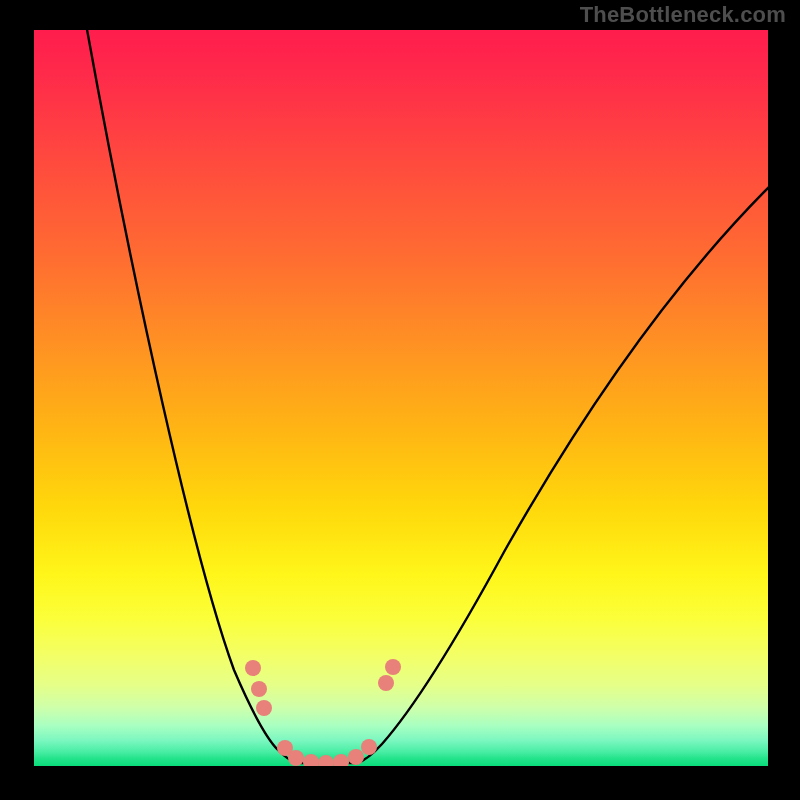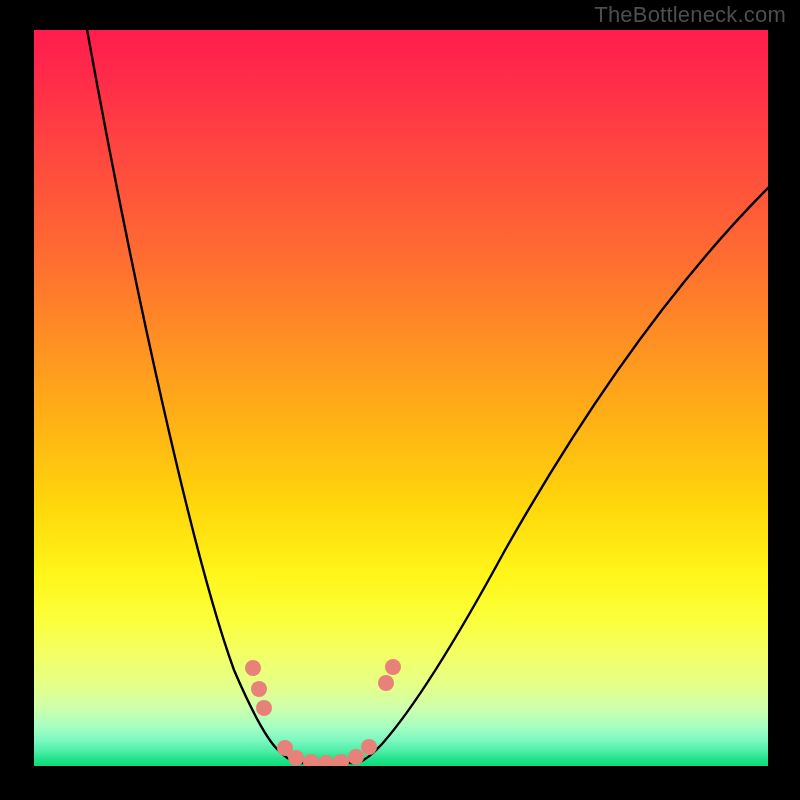--- a/index.html
+++ b/index.html
@@ -16,21 +16,21 @@
     width: 800px;
     height: 800px;
     background: #000;
   }
   .watermark {
     position: absolute;
     top: 2px;
     right: 14px;
     color: #4e4e4e;
     font-size: 22px;
-    font-weight: 400;
+    font-weight: 700;
     letter-spacing: 0.2px;
     z-index: 10;
     user-select: none;
   }
   .plot {
     position: absolute;
     left: 34px;
     top: 30px;
     width: 734px;
     height: 736px;

